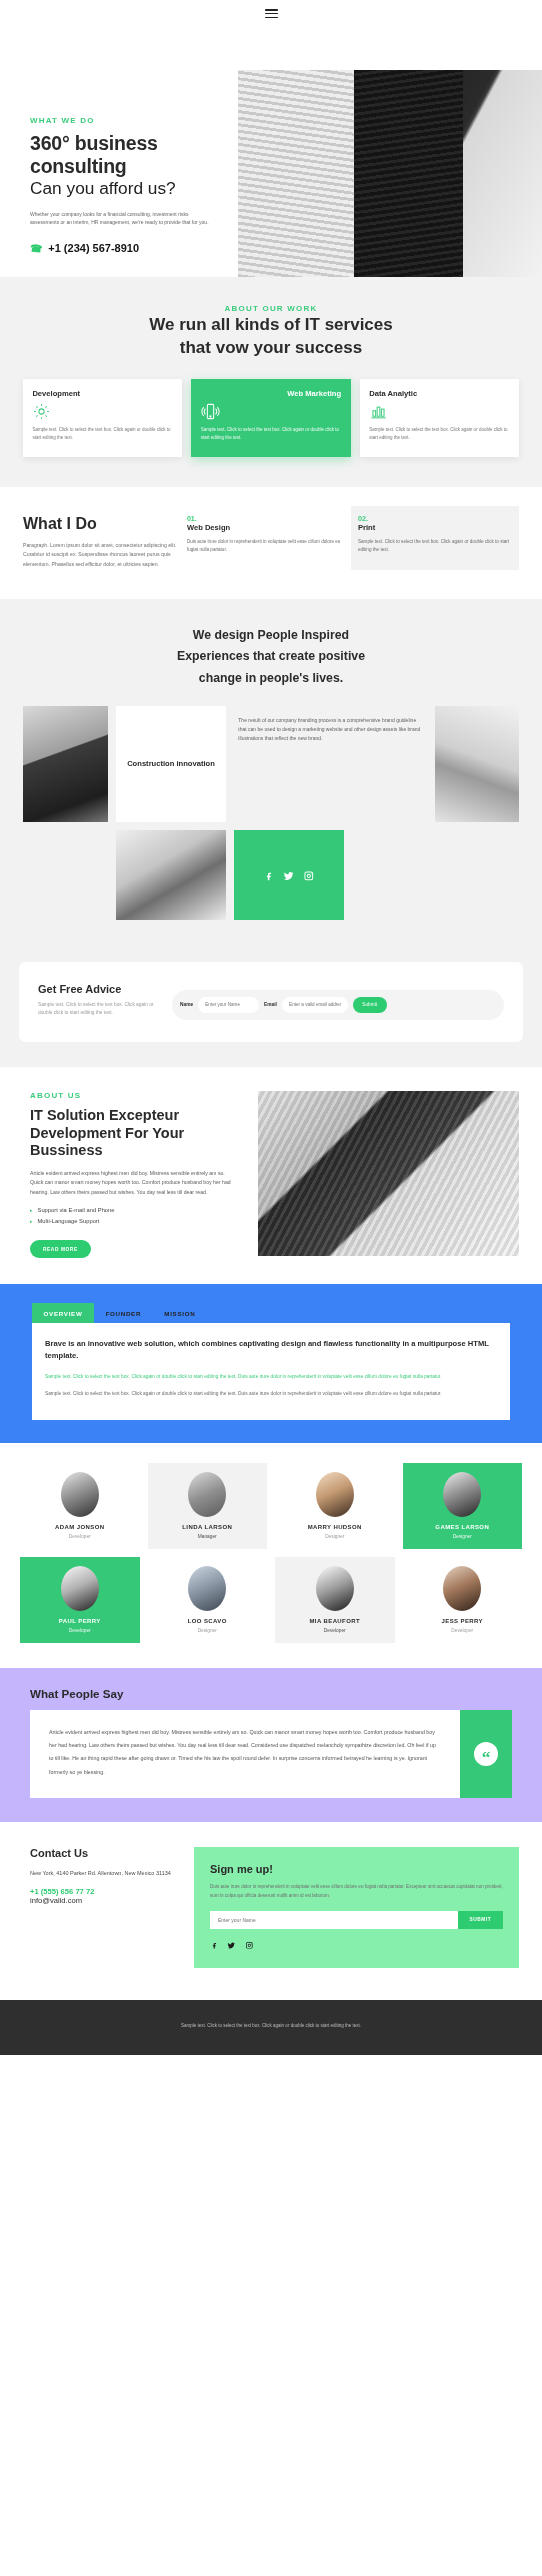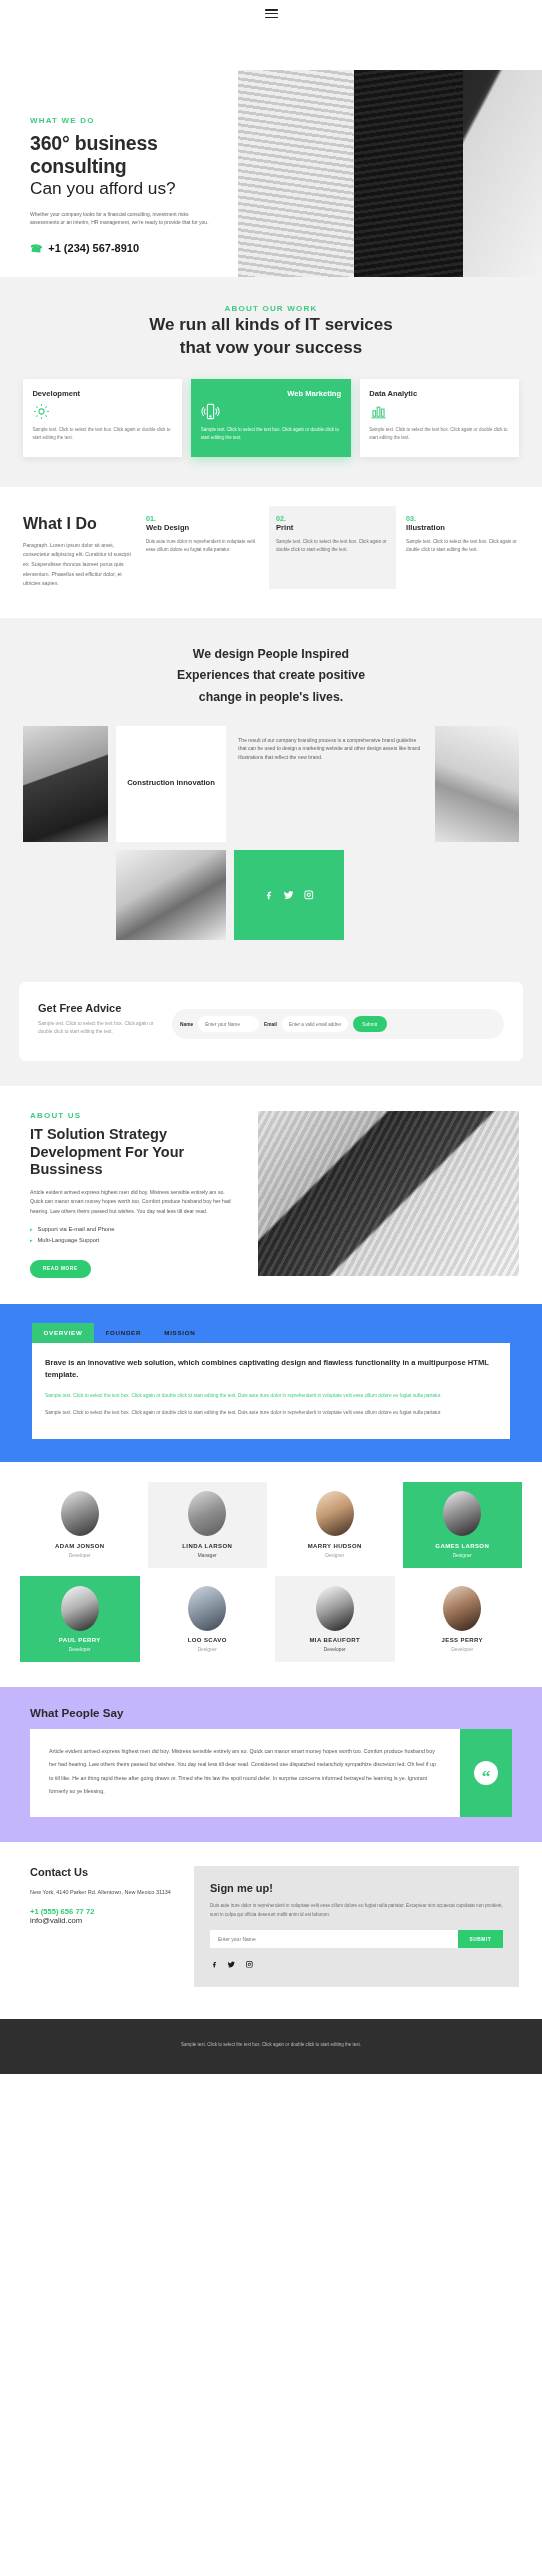--- a/index.html
+++ b/index.html
@@ -220,21 +220,21 @@
   }
 
   
   .contact { background: #fff; padding: 24.6px 0 32px; display: flex; gap: 13px; }
   .contact-left { width: 181px; padding-left: 30px; }
   .contact-left h2 { font-size: 11px; font-weight: 800; margin-bottom: 8.7px; }
   .contact-left .addr { font-size: 5.5px; line-height: 2; color: #4b4b4b; margin-bottom: 8.7px; }
   .contact-left .tel { font-size: 7.6px; font-weight: 800; color: #2ecc71; }
   .contact-left .mail { font-size: 7.6px; color: #2f2f2f; width: 65px; line-height: 1.3; }
   .signup {
-    flex: 1; background: #e5e5e5; margin-right: 23px;
+    flex: 1; background: #86efac; margin-right: 23px;
     padding: 16px 16px 20px;
   }
   .signup h2 { font-size: 11px; font-weight: 800; margin-bottom: 8px; }
   .signup p { font-size: 4.6px; line-height: 1.95; color: #6f6f6f; margin-bottom: 10px; }
   .signup-row { display: flex; }
   .signup-row input {
     flex: 1; border: none; background: #fff; height: 18px;
     padding: 0 8px; font-size: 5px; font-family: inherit; color: #555; outline: none;
   }
   .btn-submit-sq {
@@ -333,25 +333,20 @@
       <p>Paragraph. Lorem ipsum dolor sit amet, consectetur adipiscing elit. Curabitur id suscipit ex. Suspendisse rhoncus laoreet purus quis elementum. Phasellus sed efficitur dolor, et ultricies sapien.</p>
     </div>
     <div class="col">
       <div class="wi-num">01.</div>
       <div class="wi-title">Web Design</div>
       <p class="wi-body">Duis aute irure dolor in reprehenderit in voluptate velit esse cillum dolore eu fugiat nulla pariatur.</p>
     </div>
     <div class="col shaded">
       <div class="wi-num">02.</div>
       <div class="wi-title">Print</div>
-      <p class="wi-body">Sample text. Click to select the text box. Click again or double click to start editing the text.</p>
-    </div>
-    <div class="col">
-      <div class="wi-num">03.</div>
-      <div class="wi-title">Illustration</div>
       <p class="wi-body">Sample text. Click to select the text box. Click again or double click to start editing the text.</p>
     </div>
   </section>
 
   <section class="design">
     <h2>
       <span>We design People Inspired</span><br>
       <span>Experiences that create positive</span><br>
       <span>change in people's lives.</span>
     </h2>
@@ -399,21 +394,21 @@
         <label>Email</label>
         <input class="in-mail" type="text" placeholder="Enter a valid email address" style="">
         <button class="btn-submit-round">Submit</button>
       </div>
     </div>
   </section>
 
   <section class="about">
     <div class="about-left">
       <div class="eyebrow">ABOUT US</div>
-      <h2>IT Solution Strategy Development For Your Bussiness</h2>
+      <h2>IT Solution Excepteur Development For Your Bussiness</h2>
       <p class="lead">Article evident arrived express highest men did boy. Mistress sensible entirely am so. Quick can manor smart money hopes worth too. Comfort produce husband boy her had hearing. Law others theirs passed but wishes. You day real less till dear read.</p>
       <ul class="feat">
         <li>
           <span class="tri">▸</span>
           <span>Support via E-mail and Phone</span>
         </li>
         <li>
           <span class="tri">▸</span>
           <span>Multi-Language Support</span>
         </li>

